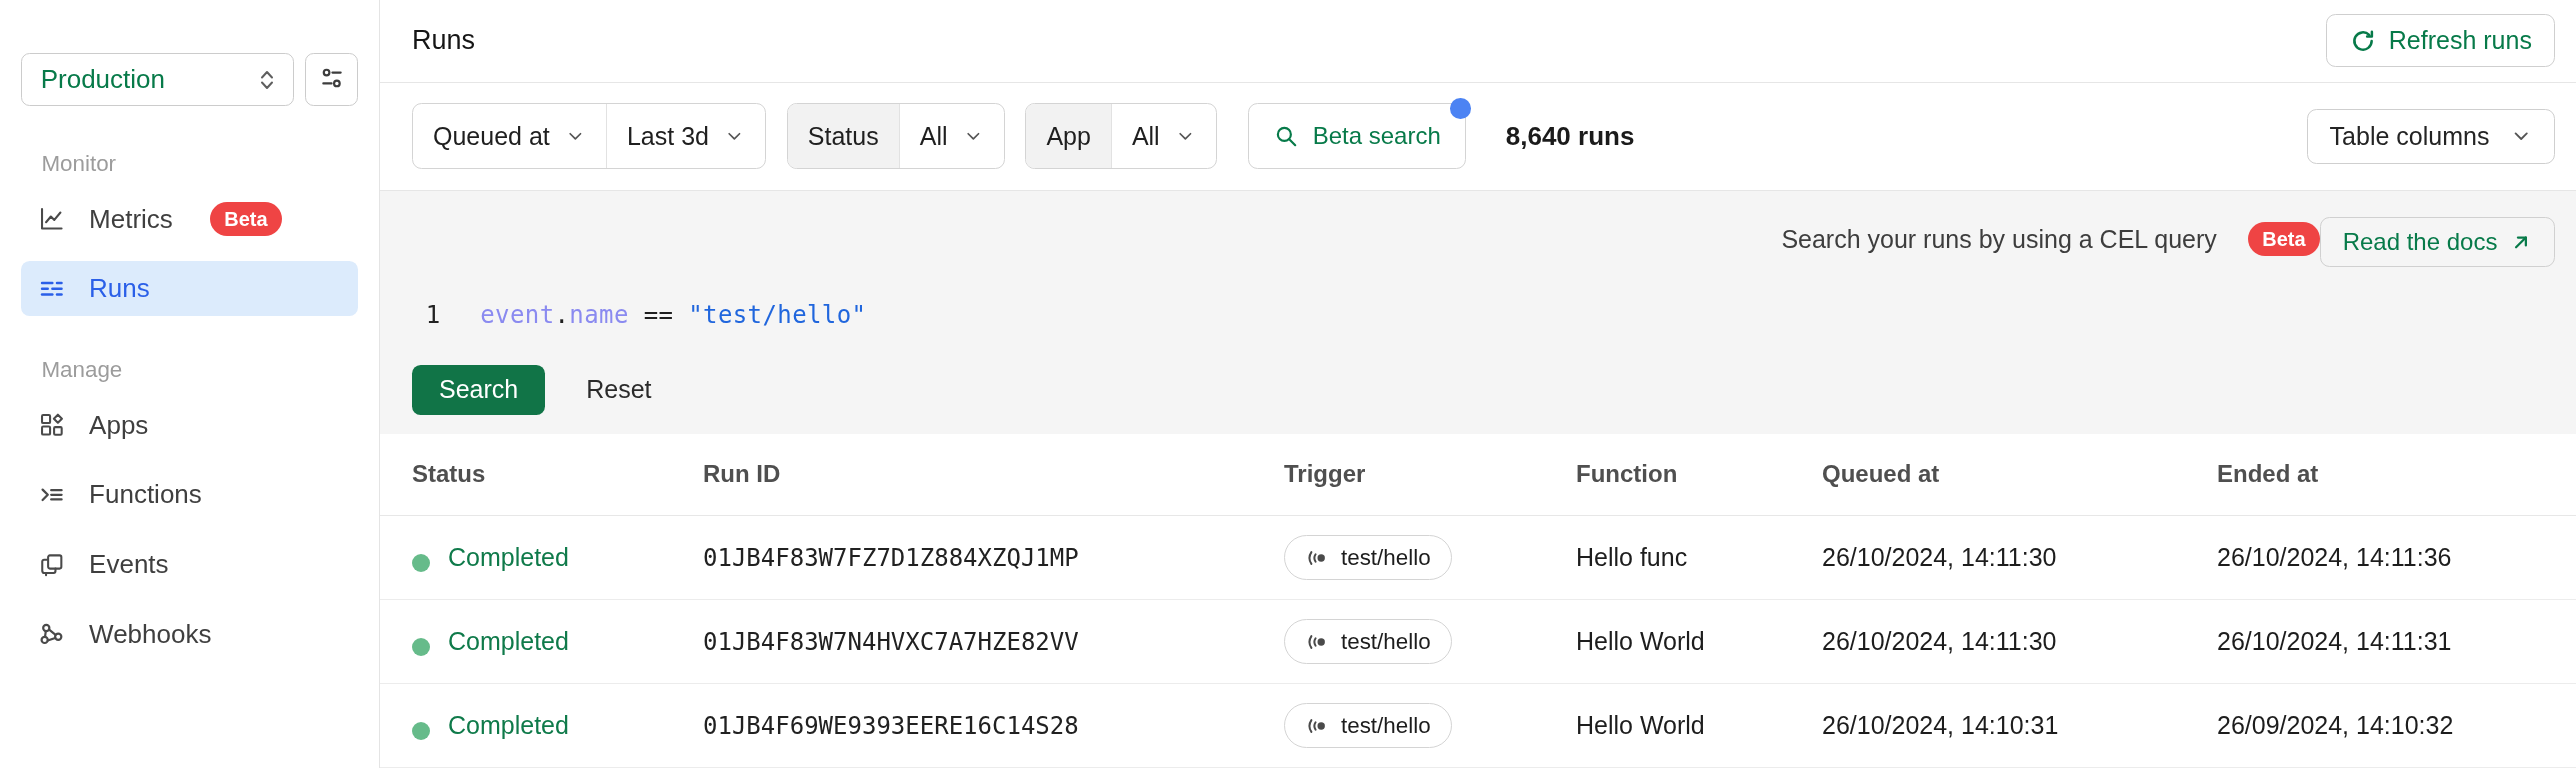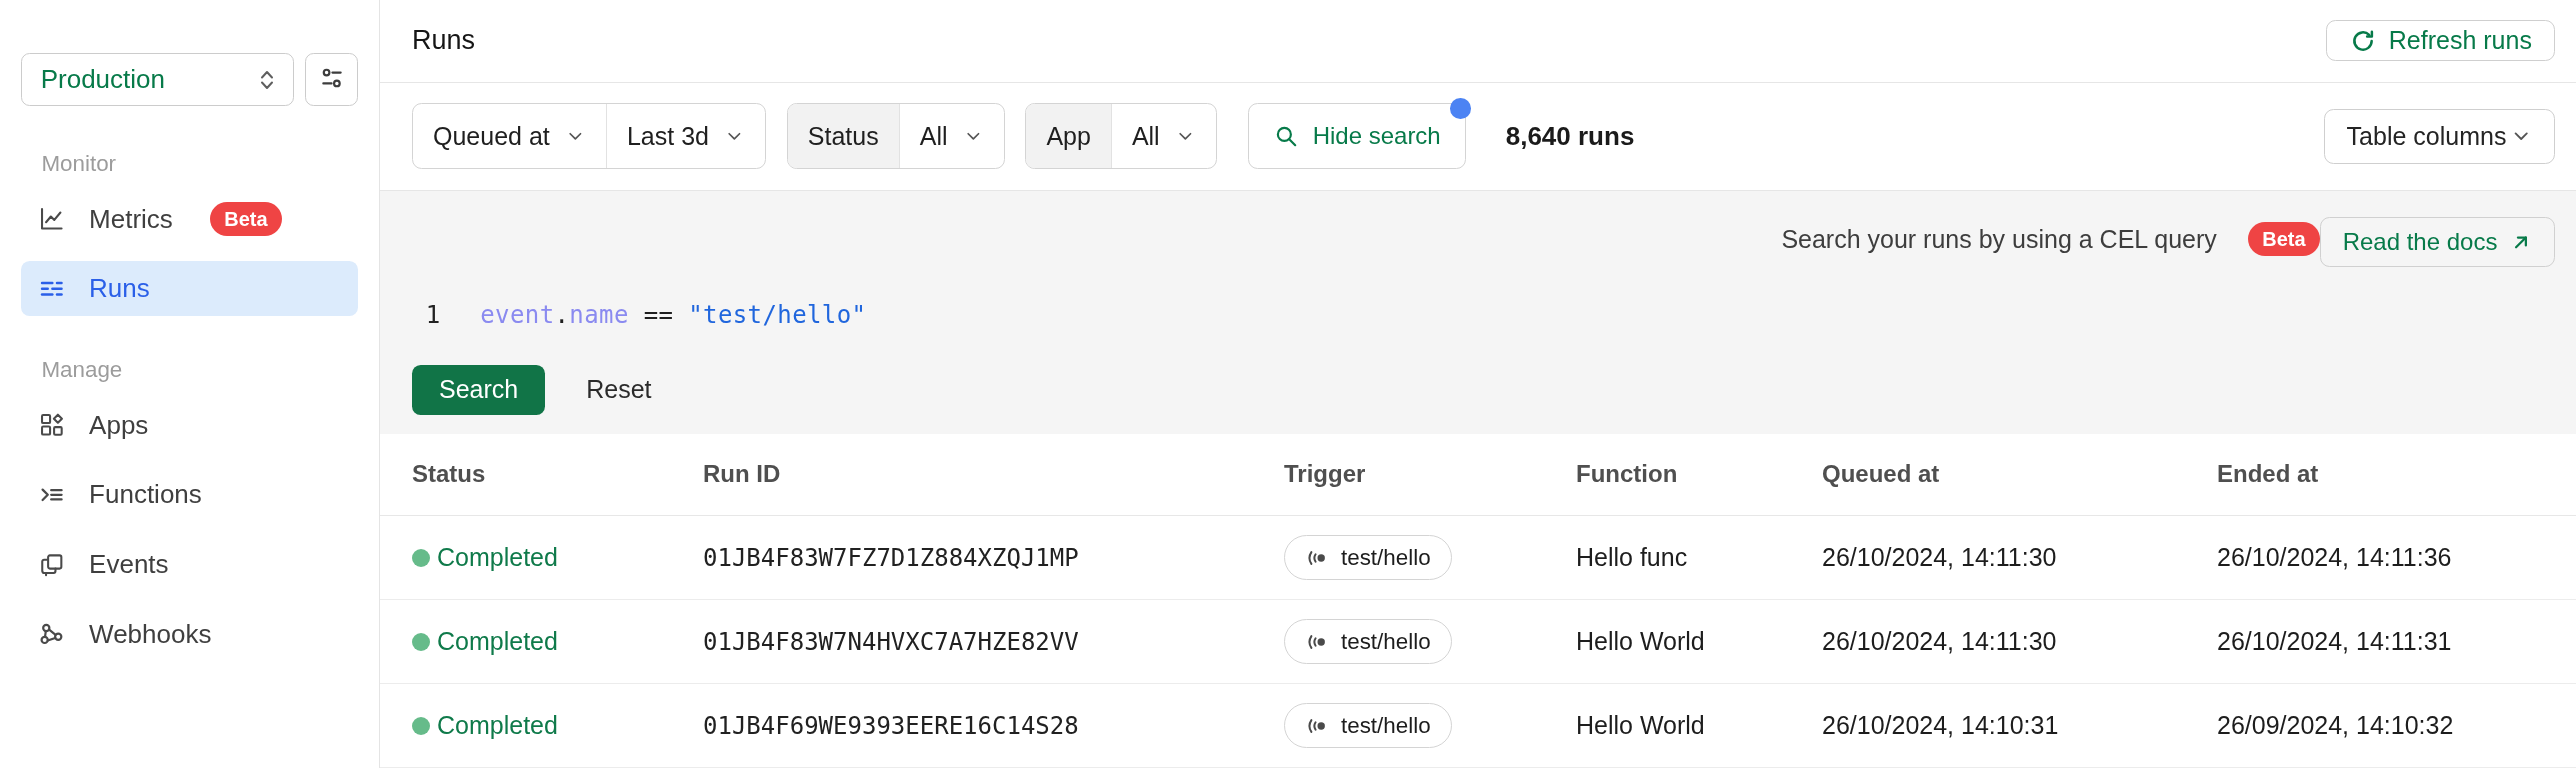--- a/index.html
+++ b/index.html
@@ -22,35 +22,35 @@
   .nav-item { display:flex; align-items:center; gap:23px; height:55px; padding-left:16.4px; margin-top:14.6px; border-radius:8.6px; font-size:26px; font-weight:500; color:#3f3f3f; cursor:pointer; }
   .nav-item .nicon { width:29px; height:29px; display:flex; align-items:center; justify-content:center; color:#4a4a4a; }
   .nav-item.active { background:#dcebfc; color:#2a5fe8; }
   .nav-item.active .nicon { color:#2a5fe8; }
   .beta-pill { margin-left:13.8px; background:#ef4444; color:#fff; font-size:20px; font-weight:700; padding:5.2px 14.6px; border-radius:861px; line-height:1.2; }
 
   
   main { flex:1; display:flex; flex-direction:column; min-width:0; }
   .topbar { height:83px; border-bottom:0.9px solid #e6e6e6; display:flex; align-items:center; justify-content:space-between; padding:0 20.7px 0 32px; background:#fff; }
   .page-title { font-size:27px; font-weight:500; color:#161616; }
-  .btn-outline { display:inline-flex; align-items:center; gap:13px; height:41px; padding:0 22.4px; border:1.3px solid #cfcfcf; border-radius:9.5px; background:#fff; color:#077a49; font-size:25px; font-weight:500; cursor:pointer; white-space:nowrap; }
+  .btn-outline { display:inline-flex; align-items:center; gap:13px; height:53px; padding:0 22.4px; border:1.3px solid #cfcfcf; border-radius:9.5px; background:#fff; color:#077a49; font-size:25px; font-weight:500; cursor:pointer; white-space:nowrap; }
 
   .filterbar { height:109px; border-bottom:0.9px solid #e6e6e6; display:flex; align-items:center; padding:0 20.7px 0 32px; background:#fff; }
   .seg-control { display:flex; align-items:stretch; height:66px; border:1.3px solid #d4d4d4; border-radius:9.5px; background:#fff; overflow:hidden; }
   .seg { display:flex; align-items:center; gap:15.5px; padding:0 20px; font-size:25px; color:#1f1f1f; cursor:pointer; }
   .seg + .seg { border-left:1.3px solid #e2e2e2; }
   .seg.gray { background:#f2f2f2; cursor:default; }
   .seg .chev { color:#555; display:flex; }
   .gap24 { width:20.7px; flex-shrink:0; }
   .gap36 { width:31px; flex-shrink:0; }
   .hide-search-btn { position:relative; display:flex; align-items:center; gap:13.8px; height:66px; padding:0 24px; border:1.3px solid #d4d4d4; border-radius:9.5px; background:#fff; color:#077a49; font-size:24px; font-weight:500; cursor:pointer; }
   .notif-dot { position:absolute; top:-6px; right:-6px; width:20.7px; height:20.7px; border-radius:50%; background:#4c83f3; }
   .runs-count { font-size:26px; font-weight:600; margin-left:40px; color:#1b1b1b; white-space:nowrap; }
   .spacer { flex:1; }
-  .table-columns-btn { display:flex; align-items:center; gap:4px; height:55px; padding:0 21.5px; border:1.3px solid #cfcfcf; border-radius:9.5px; background:#fff; font-size:25px; color:#242424; cursor:pointer; white-space:nowrap; }
+  .table-columns-btn { display:flex; align-items:center; gap:21px; height:55px; padding:0 21.5px; border:1.3px solid #cfcfcf; border-radius:9.5px; background:#fff; font-size:25px; color:#242424; cursor:pointer; white-space:nowrap; }
   .table-columns-btn .chev { color:#555; display:flex; }
 
   
   .search-panel { background:#f5f5f5; height:244px; padding:26px 20.7px 0 32px; }
   .panel-top { display:flex; align-items:flex-start; justify-content:flex-end; }
   .panel-title-row { display:flex; align-items:center; gap:17px; margin-top:5.2px; }
   .panel-title { font-size:25px; color:#3d3d3d; }
   .docs-btn { display:inline-flex; align-items:center; gap:13px; height:50px; padding:0 21.5px; border:1.3px solid #d0d0d0; border-radius:9.5px; background:transparent; color:#077a49; font-size:24px; font-weight:500; cursor:pointer; }
   .code-row { display:flex; align-items:center; margin-top:34px; font-family:"DejaVu Sans Mono", monospace; font-size:24px; cursor:text; }
   .line-no { padding-left:13.8px; color:#222; }
@@ -60,21 +60,21 @@
   .tok-blue { color:#2066dd; }
   .panel-actions { display:flex; align-items:center; margin-top:36px; }
   .search-btn { height:50px; padding:0 27px; background:#117447; color:#fff; border:none; border-radius:8.6px; font-size:25px; font-weight:500; font-family:inherit; cursor:pointer; }
   .reset-btn { margin-left:41px; background:none; border:none; font-size:25px; color:#2b2b2b; font-family:inherit; cursor:pointer; }
 
   
   .grid-row { display:grid; grid-template-columns:291px 581px 292px 246px 395px 1fr; align-items:center; padding:0 20.7px 0 32px; }
   .thead { height:83px; border-bottom:0.9px solid #e7e7e7; background:#fff; }
   .thead .th { font-size:24px; font-weight:600; color:#4f4f4f; }
   .trow { height:84px; border-bottom:0.9px solid #ececec; background:#fff; cursor:pointer; }
-  .status-cell { display:flex; align-items:center; gap:7px; }
+  .status-cell { display:flex; align-items:flex-end; gap:18px; }
   .status-dot { width:18px; height:18px; border-radius:50%; background:#66bb8a; }
   .status-text { font-size:25px; font-weight:500; color:#0f7a4a; }
   .runid { font-family:"DejaVu Sans Mono", monospace; font-size:24px; color:#212121; }
   .trigger-cell { display:flex; }
   .trigger-pill { display:inline-flex; align-items:center; gap:12px; height:45px; padding:0 20px; border:1.3px solid #d4d4d4; border-radius:861px; background:#fff; font-size:22.4px; color:#1d1d1d; }
   .trigger-pill .ticon { display:flex; color:#4a4a4a; }
   .cell-strong { font-size:25px; font-weight:500; color:#1d1d1d; }
 </style>
 </head>
 <body>
@@ -255,21 +255,21 @@
 
       <div class="gap36"></div>
 
       <div class="hide-search-btn">
         <span style="display:flex;">
           <svg width="26" height="26" viewBox="0 0 24 24" fill="none" stroke="currentColor" stroke-width="2" stroke-linecap="round">
               <circle cx="10.5" cy="10.5" r="6"></circle>
               <path d="M15 15l5.5 5.5"></path>
             </svg>
         </span>
-        <span>Hide search</span>
+        <span>Beta search</span>
         <span class="notif-dot"></span>
       </div>
 
       <div class="runs-count">8,640 runs</div>
 
       <div class="spacer"></div>
 
       <div class="table-columns-btn">
         <span>Table columns</span>
         <span class="chev">

